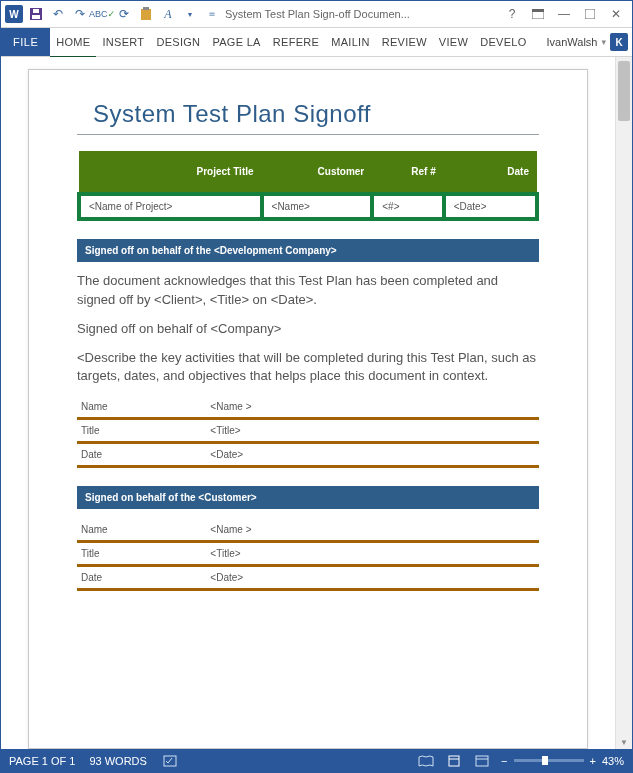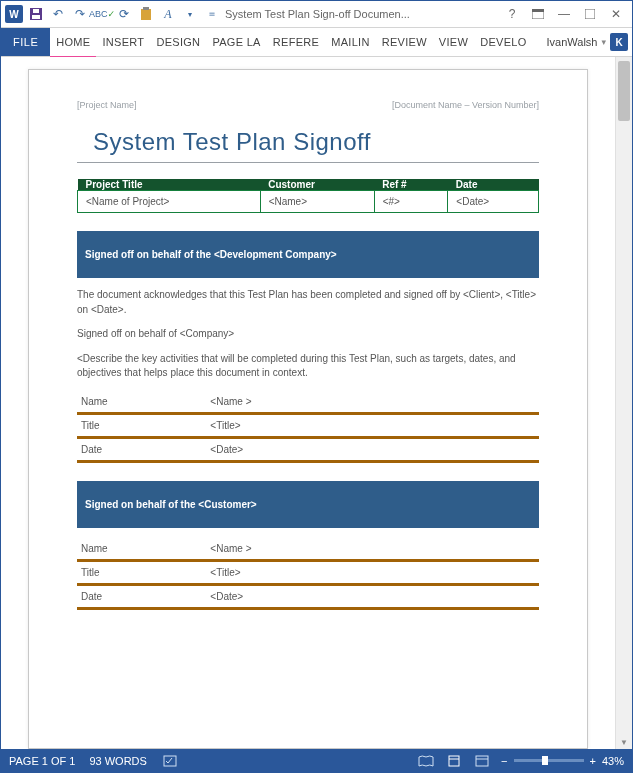--- a/index.html
+++ b/index.html
@@ -10,41 +10,41 @@
   .qat .ico{width:18px;height:18px;display:flex;align-items:center;justify-content:center;font-size:12px;color:#3b6aa0;}
   .word-ico{width:18px;height:18px;background:#2a579a;color:#fff;display:flex;align-items:center;justify-content:center;font-weight:bold;font-size:10px;border-radius:2px;}
   .title-text{flex:1;text-align:left;color:#666;font-size:11px;overflow:hidden;white-space:nowrap;text-overflow:ellipsis;padding:0 4px;}
   .winbtns{display:flex;gap:2px;}
   .winbtns .ico{width:24px;height:18px;display:flex;align-items:center;justify-content:center;color:#666;font-size:12px;}
   
   .ribbon{height:28px;display:flex;align-items:stretch;border-bottom:1px solid #d4d4d4;background:#fff;}
   .file-tab{background:#2a579a;color:#fff;padding:0 12px;display:flex;align-items:center;font-size:11px;letter-spacing:0.5px;}
   .tabs{display:flex;align-items:center;}
   .tab{padding:0 6px;color:#444;font-size:11px;display:flex;align-items:center;height:100%;letter-spacing:0.3px;}
-  .tab.active{border-bottom:2px solid #ec4899;margin-bottom:-1px;}
+  .tab.active{border-bottom:2px solid #14532d;margin-bottom:-1px;}
   .rb-right{margin-left:auto;display:flex;align-items:center;gap:4px;padding-right:4px;}
   .user{font-size:11px;color:#444;}
   .user-badge{width:18px;height:18px;background:#2a579a;color:#fff;display:flex;align-items:center;justify-content:center;border-radius:2px;font-size:10px;font-weight:bold;}
   
   .docwrap{flex:1;background:#fff;position:relative;display:flex;}
   .canvas{flex:1;background:#fff;overflow:hidden;display:flex;justify-content:center;padding:12px 0 0 0;}
   .vscroll{width:16px;background:#f0f0f0;border-left:1px solid #e0e0e0;position:relative;}
   .vscroll .thumb{position:absolute;top:4px;left:2px;right:2px;height:60px;background:#c0c0c0;border-radius:2px;}
   .vscroll .arr{position:absolute;left:0;right:0;height:14px;display:flex;align-items:center;justify-content:center;color:#888;font-size:8px;}
   .vscroll .arr.up{top:0;}
   .vscroll .arr.dn{bottom:0;}
   .page{width:560px;height:680px;background:#fff;border:1px solid #c8c8c8;box-shadow:0 0 4px rgba(0,0,0,0.08);padding:30px 48px;box-sizing:border-box;font-size:10px;color:#555;}
   .pg-head{display:flex;justify-content:space-between;color:#9aa0a6;font-size:9px;margin-bottom:18px;}
   .doc-title{color:#2f5d8a;font-size:24px;font-weight:300;letter-spacing:0.5px;margin-bottom:6px;margin-left:16px;}
   .hr{border-top:1px solid #9aa0a6;margin-bottom:16px;}
   table.meta{width:100%;border-collapse:collapse;margin-bottom:18px;}
-  table.meta th{background:#14532d;color:#fff;text-align:left;font-weight:600;padding:0 8px;font-size:10px;}
-  table.meta td{border:1px solid #15803d;padding:5px 8px;font-size:10px;}
-  .bar{background:#2f5d8a;color:#fff;padding:18px 8px;font-size:10px;font-weight:600;margin-bottom:10px;}
-  .para{font-size:10px;line-height:1.45;margin-bottom:10px;}
+  table.meta th{background:#4d7c0f;color:#fff;text-align:right;font-weight:600;padding:15px 8px;font-size:10px;}
+  table.meta td{border:4px solid #15803d;padding:5px 8px;font-size:10px;}
+  .bar{background:#2f5d8a;color:#fff;padding:6px 8px;font-size:10px;font-weight:600;margin-bottom:10px;}
+  .para{font-size:13px;line-height:1.45;margin-bottom:10px;}
   table.sign{width:100%;border-collapse:collapse;margin-bottom:18px;}
   table.sign td{border-bottom:3px solid #a16207;padding:5px 4px;font-size:10px;}
   table.sign td:first-child{width:28%;}
   
   .status{height:23px;background:#2a579a;color:#fff;display:flex;align-items:center;font-size:11px;padding:0 8px;gap:14px;}
   .status .right{margin-left:auto;display:flex;align-items:center;gap:10px;}
   .viewbtn{width:18px;height:14px;display:inline-flex;align-items:center;justify-content:center;color:#cfe0f3;font-size:11px;}
   .zoom{display:flex;align-items:center;gap:6px;}
   .zoom-track{width:70px;height:3px;background:#6a8ec0;position:relative;}
   .zoom-thumb{position:absolute;top:-3px;left:40%;width:6px;height:9px;background:#fff;}
@@ -114,24 +114,20 @@
     <div class="rb-right">
       <span class="user">IvanWalsh</span>
       <span style="color:#888;font-size:9px;">▾</span>
       <div class="user-badge">K</div>
     </div>
   </div>
 
   <div class="docwrap">
     <div class="canvas">
       <div class="page">
-        <div class="pg-head">
-          <span>[Project Name]</span>
-          <span>[Document Name – Version Number]</span>
-        </div>
         <div class="doc-title">System Test Plan Signoff</div>
         <div class="hr"></div>
 
         <table class="meta">
           <tbody>
               <tr>
             <th>Project Title</th>
             <th>Customer</th>
             <th>Ref #</th>
             <th>Date</th>

